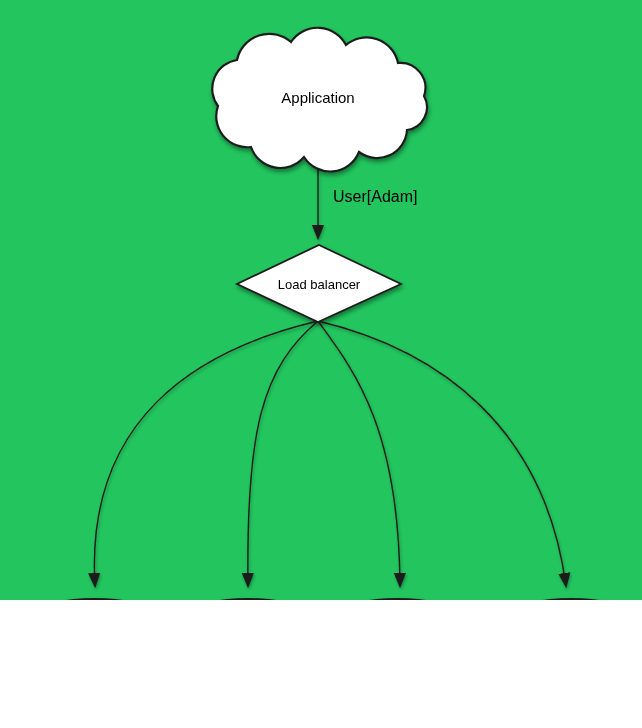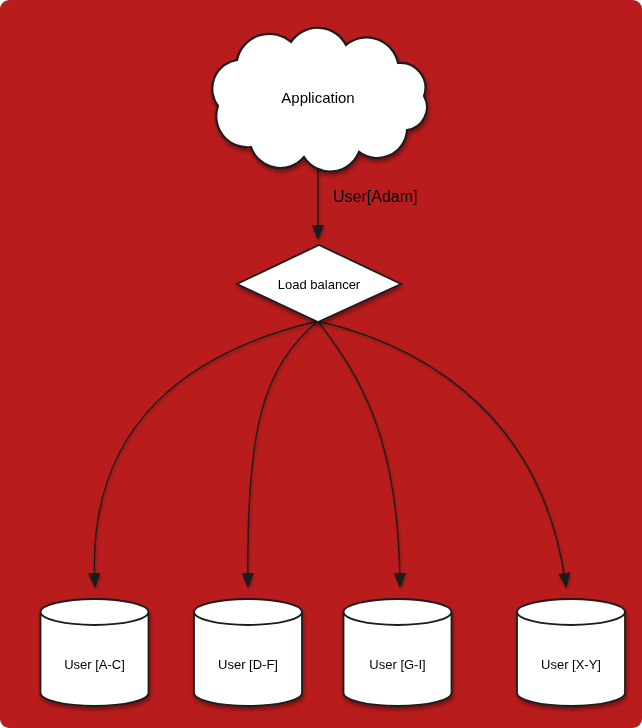--- a/index.html
+++ b/index.html
@@ -4,24 +4,23 @@
 <style>
   html, body {
     margin: 0;
     padding: 0;
     background: #ffffff;
     font-family: "Liberation Sans", "DejaVu Sans", sans-serif;
   }
   .canvas {
     position: relative;
     width: 642px;
-    height: 728px;
-    background: #b91c1c;
+    height: 600px;
+    background: #22c55e;
     overflow: hidden;
-    border-radius: 9px;
   }
   svg { display: block; }
   text {
     fill: #000000;
     font-family: "Liberation Sans", "DejaVu Sans", sans-serif;
   }
   .node-label   { font-size: 13px; }
   .cloud-label  { font-size: 15px; }
   .edge-label   { font-size: 16px; }
   .shape {

